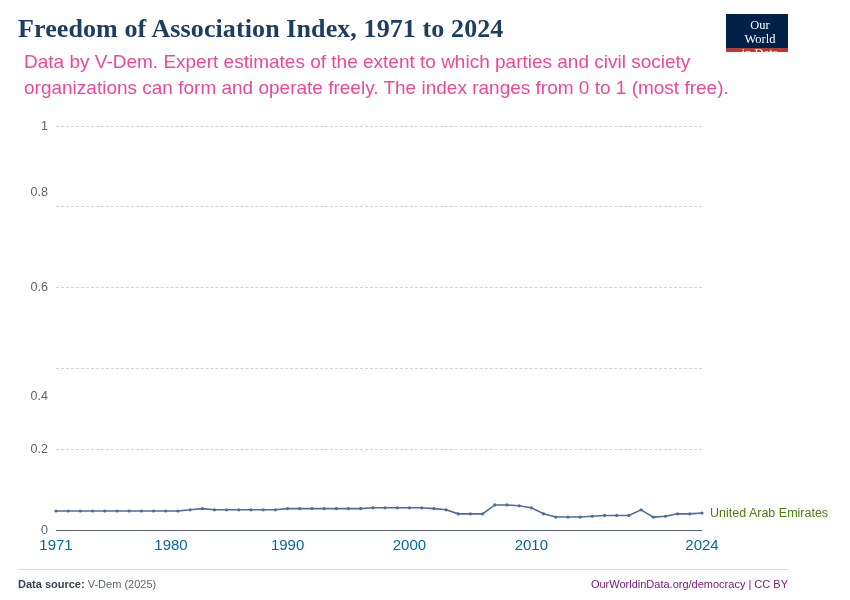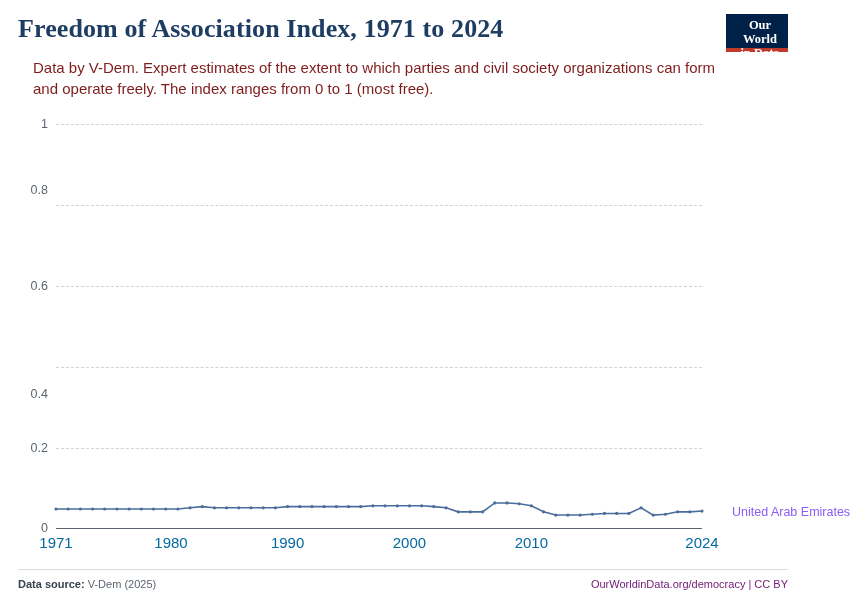--- a/index.html
+++ b/index.html
@@ -27,37 +27,37 @@
   .title {
     font-family: "Liberation Serif", serif;
     font-size: 26px;
     font-weight: bold;
     color: #1d3d63;
     letter-spacing: 0.1px;
     margin: 0 0 6px 0;
     line-height: 1.12;
   }
   .subtitle {
-    font-size: 15px;
-    color: #7f1d1d;
+    font-size: 19px;
+    color: #ec4899;
     line-height: 1.38;
     max-width: 710px;
-    margin: 15px;
+    margin: 6px;
     font-weight: 400;
   }
   .owid-logo {
     position: absolute;
     top: 0px;
     right: 0px;
     width: 62px;
     height: 38px;
     background: #002147;
     color: #ffffff;
     font-family: "Liberation Serif", serif;
-    font-weight: bold;
+    font-weight: normal;
     font-size: 12.5px;
     line-height: 1.12;
     text-align: center;
     padding: 4px 2px 0 8px;
     box-sizing: border-box;
     border-bottom: 4px solid #c0392b;
   }
   .owid-logo span { display: block; }
 
   .chart-area {
@@ -103,24 +103,23 @@
   .xaxis {
     position: absolute;
     left: 38px;
     right: 130px;
     bottom: 26px;
     height: 20px;
   }
   .series-label {
     position: absolute;
     font-size: 12.5px;
-    color: #8b5cf6;
+    color: #4d7c0f;
     white-space: nowrap;
     transform: translateY(-50%);
-    margin-left: 22px;
   }
   svg.lines {
     position: absolute;
     inset: 0;
     width: 100%;
     height: 100%;
     overflow: visible;
   }
   .footer {
     position: absolute;

